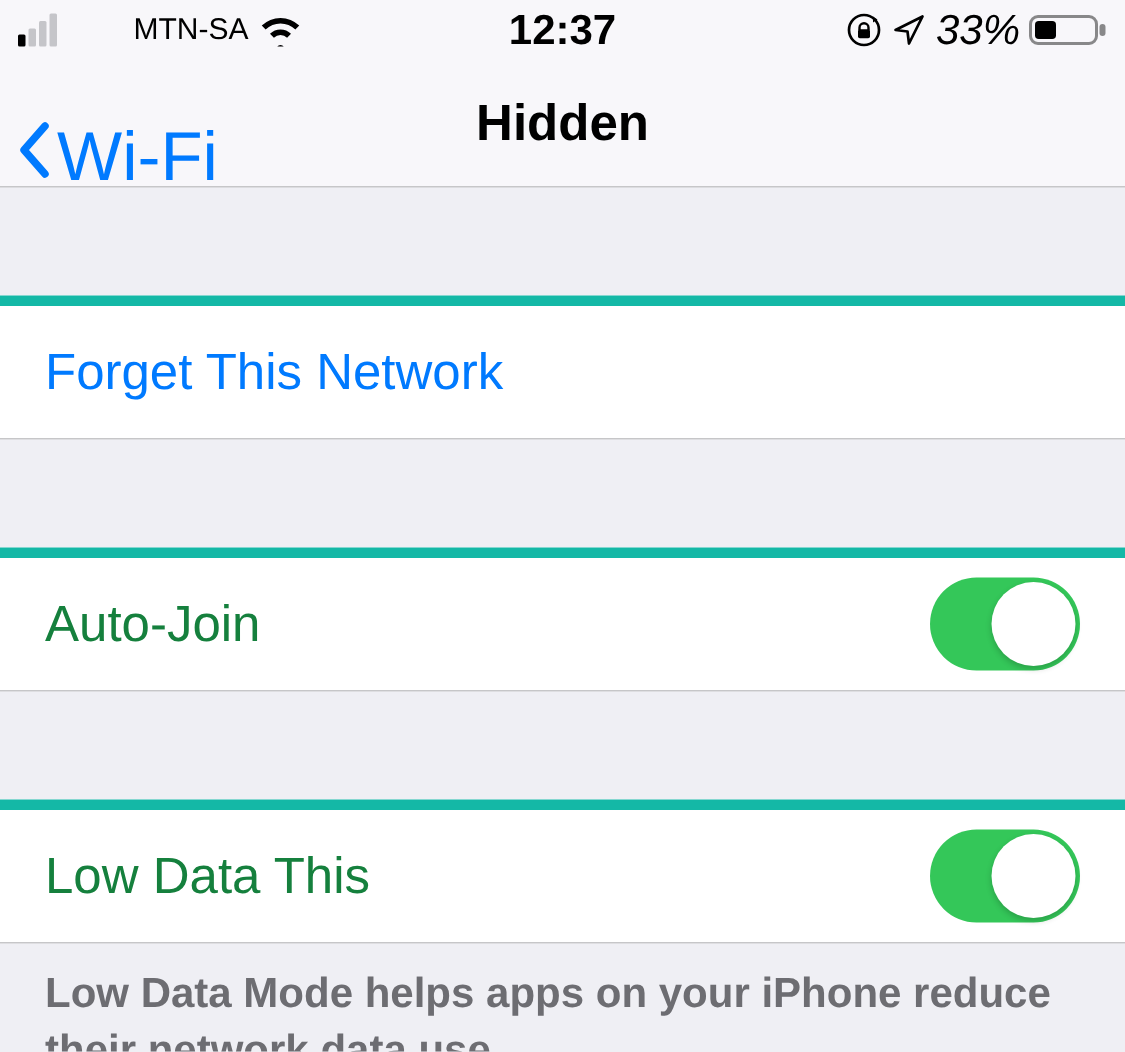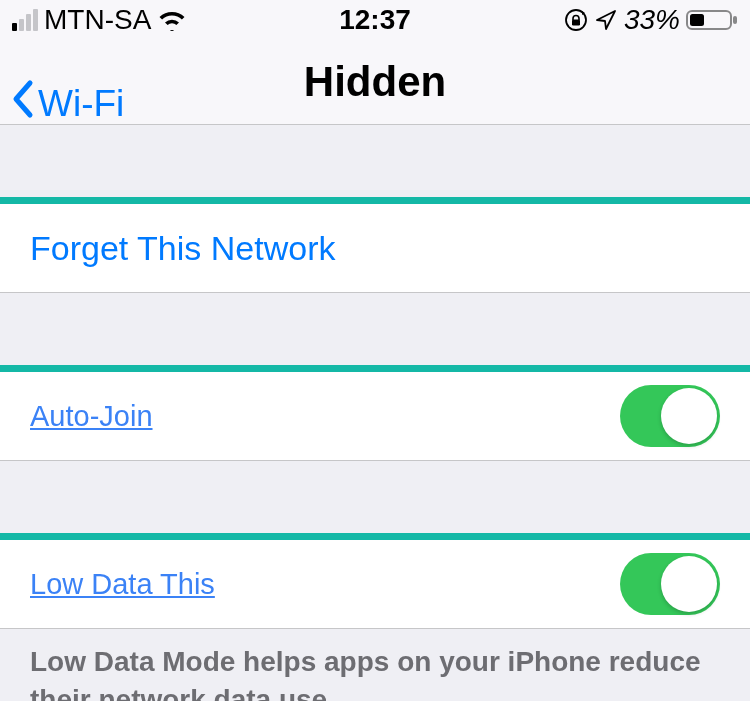--- a/index.html
+++ b/index.html
@@ -48,47 +48,47 @@
     .sig-bars span {
       width: 5px;
       background: #c5c5c9;
       border-radius: 1px;
     }
     .sig-bars span.on { background: #000; }
     .sig-bars span:nth-child(1){height:8px}
     .sig-bars span:nth-child(2){height:12px}
     .sig-bars span:nth-child(3){height:17px}
     .sig-bars span:nth-child(4){height:22px}
-    .carrier { font-size: 28px; }
+    .carrier { font-size: 20px; margin-left: 45px; }
     .wifi-icon svg, .lock-icon svg, .nav-arrow svg, .battery-icon svg, .loc-icon svg { display:block; }
     .battery-pct { font-size: 28px; font-style: italic; }
     
     .nav-bar {
       height: 85px;
       background: #f8f7fa;
       border-bottom: 1px solid #c6c6c8;
       position: relative;
       display: flex;
       align-items: center;
     }
     .nav-back {
       position: absolute;
       left: 10px;
       display: flex;
       align-items: center;
       color: #007aff;
-      font-size: 37px;
+      font-size: 46px;
       margin-top: 43px;
     }
     .nav-back .chev { margin-right: 2px; }
     .nav-title {
       position: absolute;
       left: 0; right: 0;
       text-align: center;
-      font-size: 42px;
+      font-size: 34px;
       font-weight: 600;
       color: #000;
     }
     
     .spacer { height: 72px; }
     .group {
       background: #fff;
       border-top: 7px solid #14b8a6;
       border-bottom: 1px solid #c6c6c8;
     }
@@ -97,23 +97,22 @@
       padding: 0 30px;
       display: flex;
       align-items: center;
       justify-content: space-between;
     }
     .cell-link {
       color: #007aff;
       font-size: 34px;
     }
     .cell-label {
-      color: #3b82f6;
-      font-size: 29px;
-      text-decoration: underline;
+      color: #15803d;
+      font-size: 34px;
     }
     
     .toggle {
       width: 100px;
       height: 62px;
       border-radius: 31px;
       background: #34c759;
       position: relative;
       flex-shrink: 0;
     }

